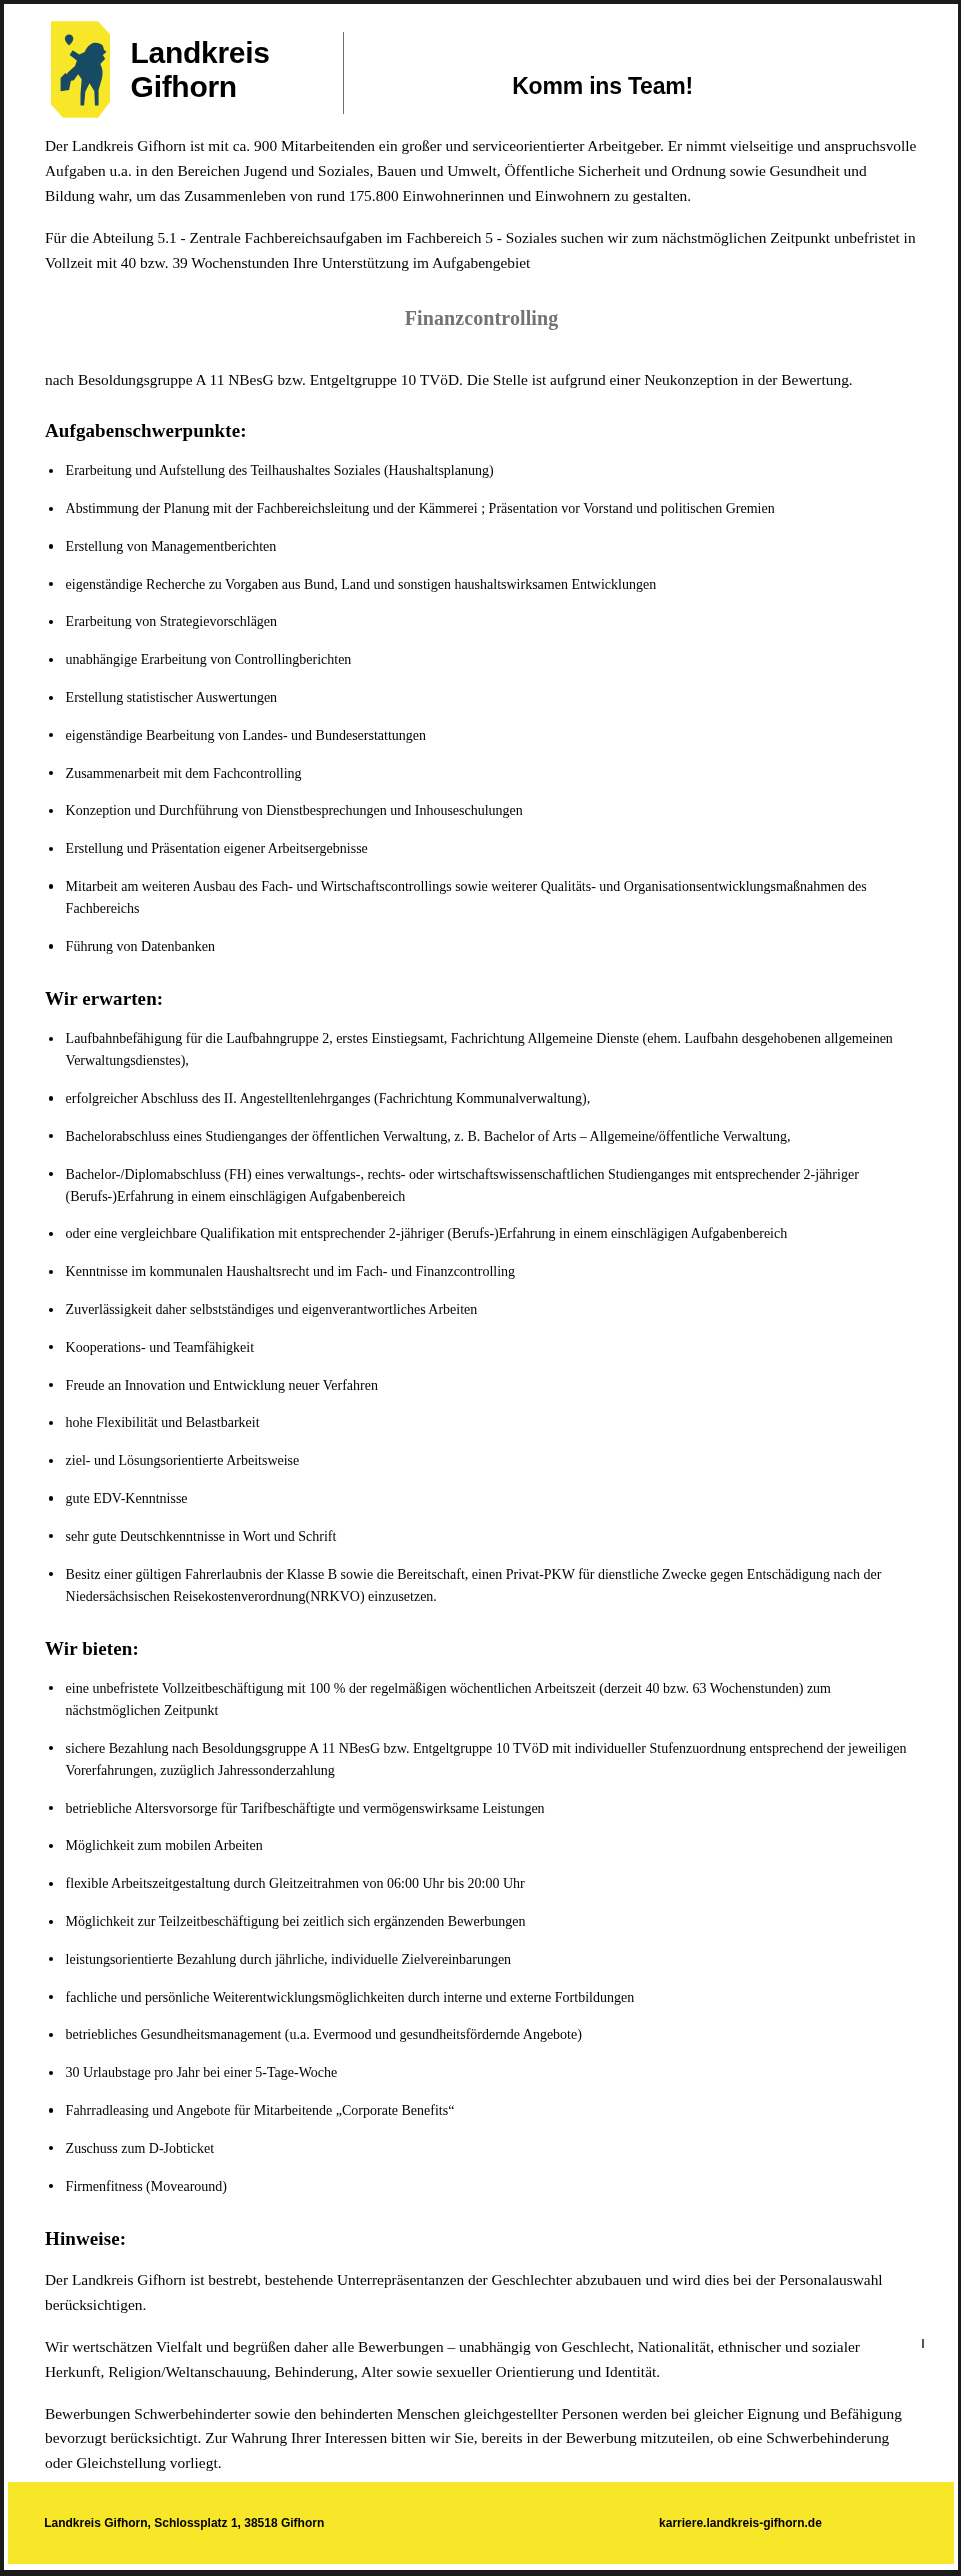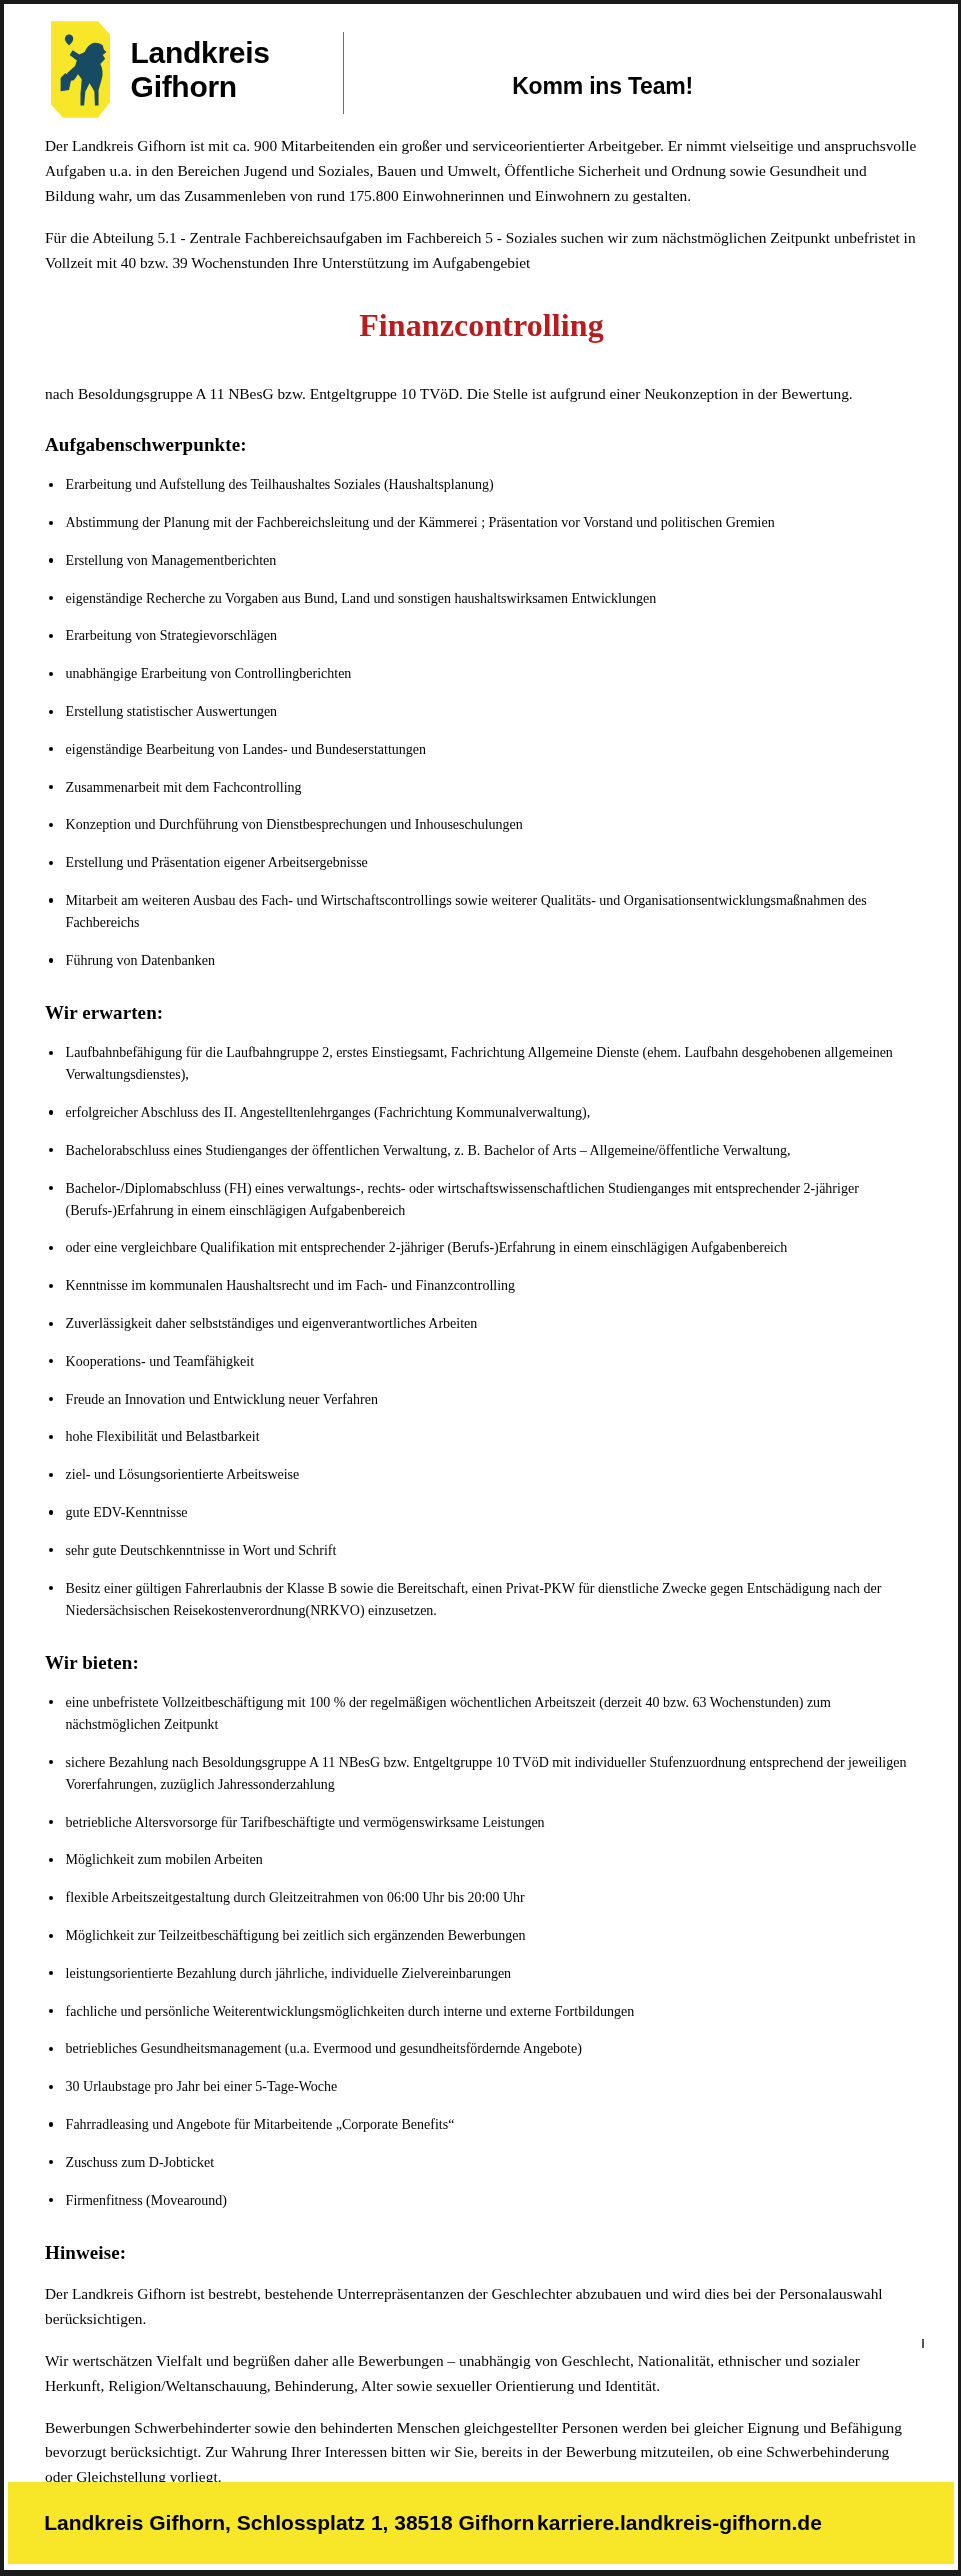--- a/index.html
+++ b/index.html
@@ -79,23 +79,23 @@
   }
   p.para {
     font-size: 15.4px;
     line-height: 1.62;
     margin: 0 0 17px 0;
     text-align: left;
   }
   .intro-block { margin-top: 8.5px; }
   .job-title {
     text-align: center;
-    color: #b91c1c;
-    font-weight: bold;
-    font-size: 32px;
+    color: #737373;
+    font-weight: bold;
+    font-size: 20px;
     letter-spacing: 0.1px;
     margin: 31.5px 0 38px 0;
   }
   .paygrade { margin-bottom: 24px; }
 
   h2.section-head {
     font-family: "Liberation Serif", serif;
     font-weight: bold;
     font-size: 19px;
     margin: 27px 0 18px 0;
@@ -133,21 +133,21 @@
     position: absolute;
     left: 4.2px;
     right: 4.2px;
     bottom: 6px;
     height: 82px;
     background: #f8e628;
     display: flex;
     align-items: center;
     font-family: "Liberation Sans", sans-serif;
     font-weight: bold;
-    font-size: 21px;
+    font-size: 12px;
     color: #000000;
     box-sizing: border-box;
   }
   .footer-address { padding-left: 36px; }
   .footer-url {
     margin-left: auto;
     padding-right: 132px;
   }
   .stray-mark {
     position: absolute;

